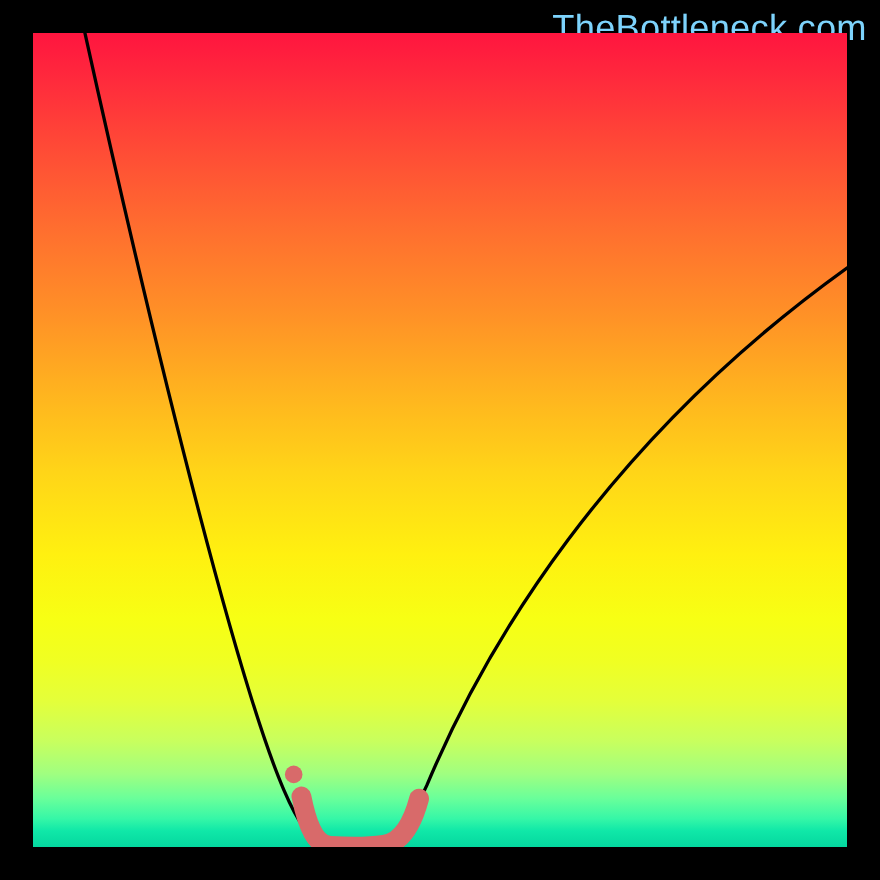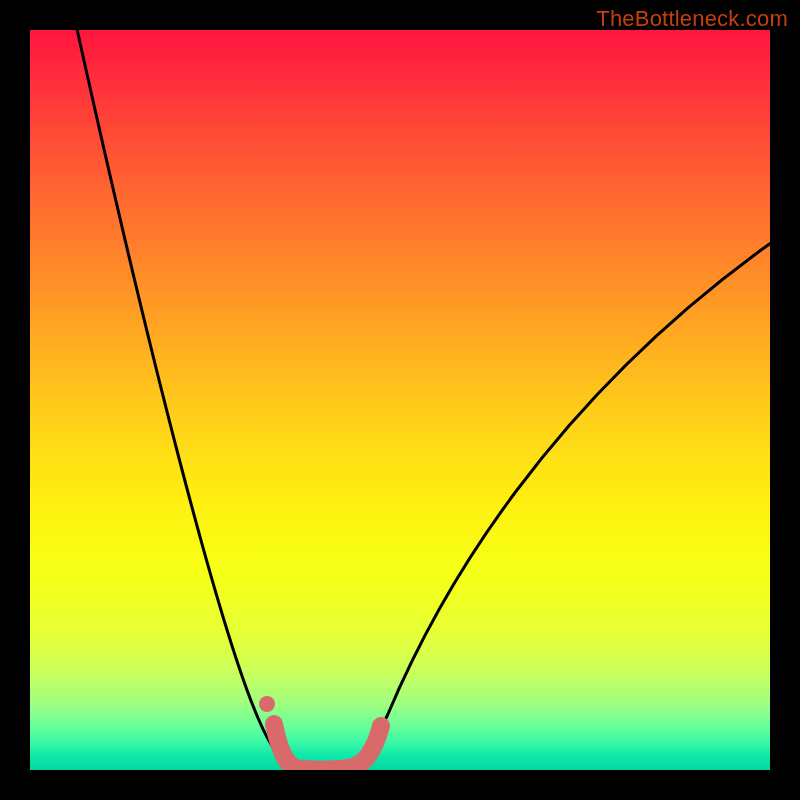--- a/index.html
+++ b/index.html
@@ -40,22 +40,22 @@
       #36f7a7 96.5%,
       #10e8a8 98%,
       #04d79f 100%
     );
   }
   .watermark {
     position: absolute;
     top: 6px;
     right: 12px;
     font-family: Arial, Helvetica, sans-serif;
-    font-size: 22px;
-    color: #c2410c;
+    font-size: 33px;
+    color: #7dd3fc;
     letter-spacing: 0.2px;
     font-weight: 500;
   }
   svg.curve {
     position: absolute;
     inset: 0;
   }
 </style>
 </head>
 <body>

